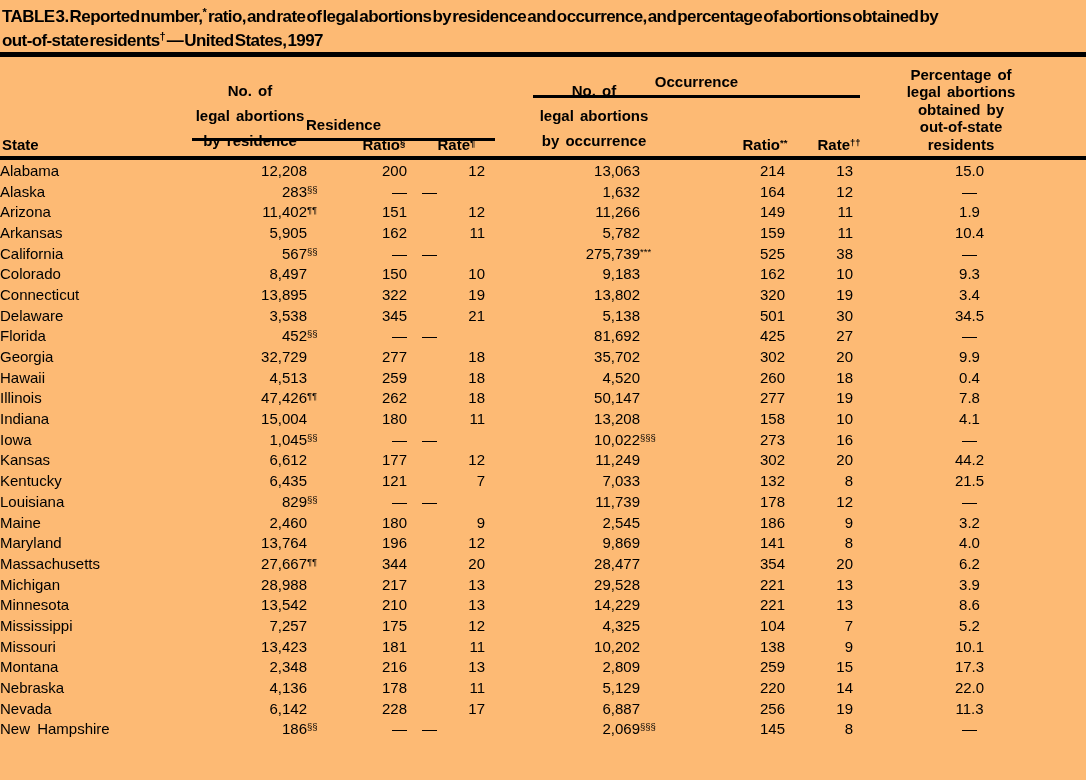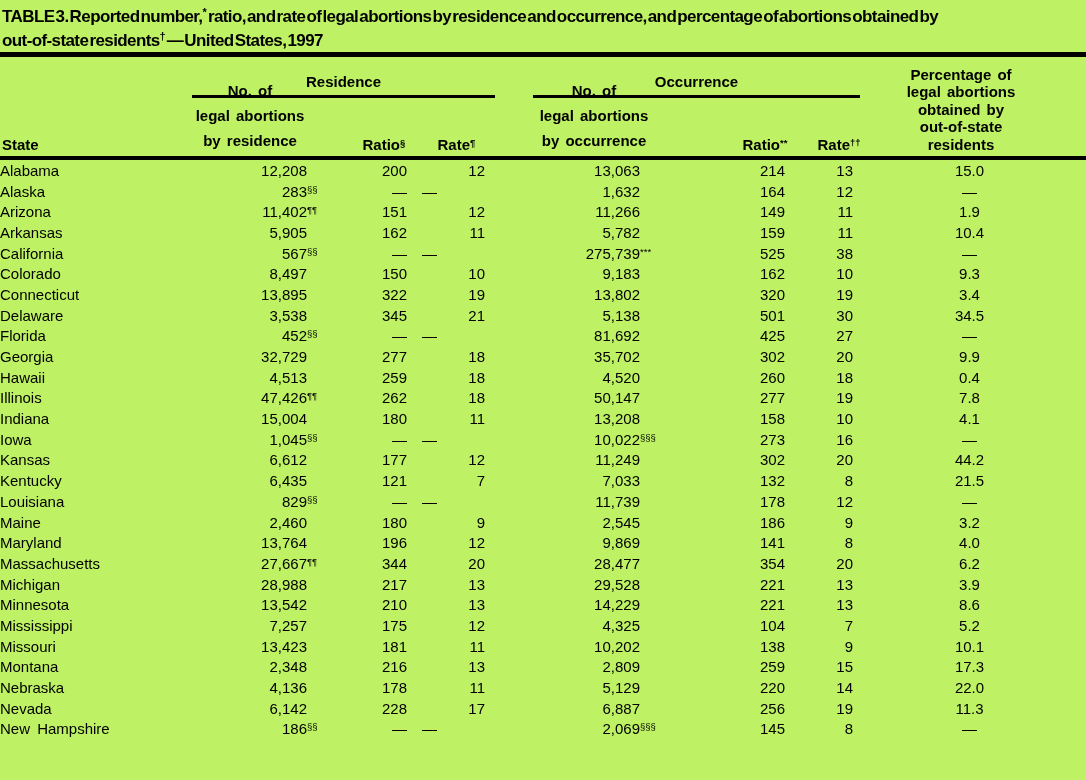--- a/index.html
+++ b/index.html
@@ -1,20 +1,20 @@
 <!DOCTYPE html>
 <html><head>
 <meta charset="utf-8">
 <style>
   html, body { margin: 0; padding: 0; background: #fff; }
   .page {
     position: relative;
     width: 1086px;
     height: 780px;
-    background: #bef264;
+    background: #fdba74;
     color: #000000;
     font-family: "Liberation Sans", sans-serif;
     overflow: hidden;
   }
   
   .title {
     font-weight: bold;
     font-size: 17px;
     line-height: 19.5px;
     letter-spacing: -0.6px;
@@ -41,21 +41,21 @@
   .th-abs { position: absolute; white-space: pre; }
   .state-h { left: 2px; bottom: 3px; word-spacing: 3px; }
   .grp {
     position: absolute;
     top: 12px;
     height: 26px;
     line-height: 26px;
     border-bottom: 3px solid #000;
     text-align: center;
   }
-  .grp-res { left: 192px; width: 303px; }
+  .grp-res { left: 192px; width: 303px; margin-top: 43px; }
   .grp-occ { left: 533px; width: 327px; }
   .sub3 { bottom: 3px; line-height: 25px; text-align: center; word-spacing: 2px; }
   .sh-res-no  { left: 192px; width: 116px; }
   .sh-occ-no  { left: 536px; width: 116px; }
   .subr { bottom: 3px; text-align: right; }
   .sh-res-ratio { left: 330px; width: 70px; }
   .sh-res-rate  { left: 400px; width: 70px; }
   .sh-occ-ratio { left: 700px; width: 80px; }
   .sh-occ-rate  { left: 780px; width: 70px; }
   .sh-pct {

